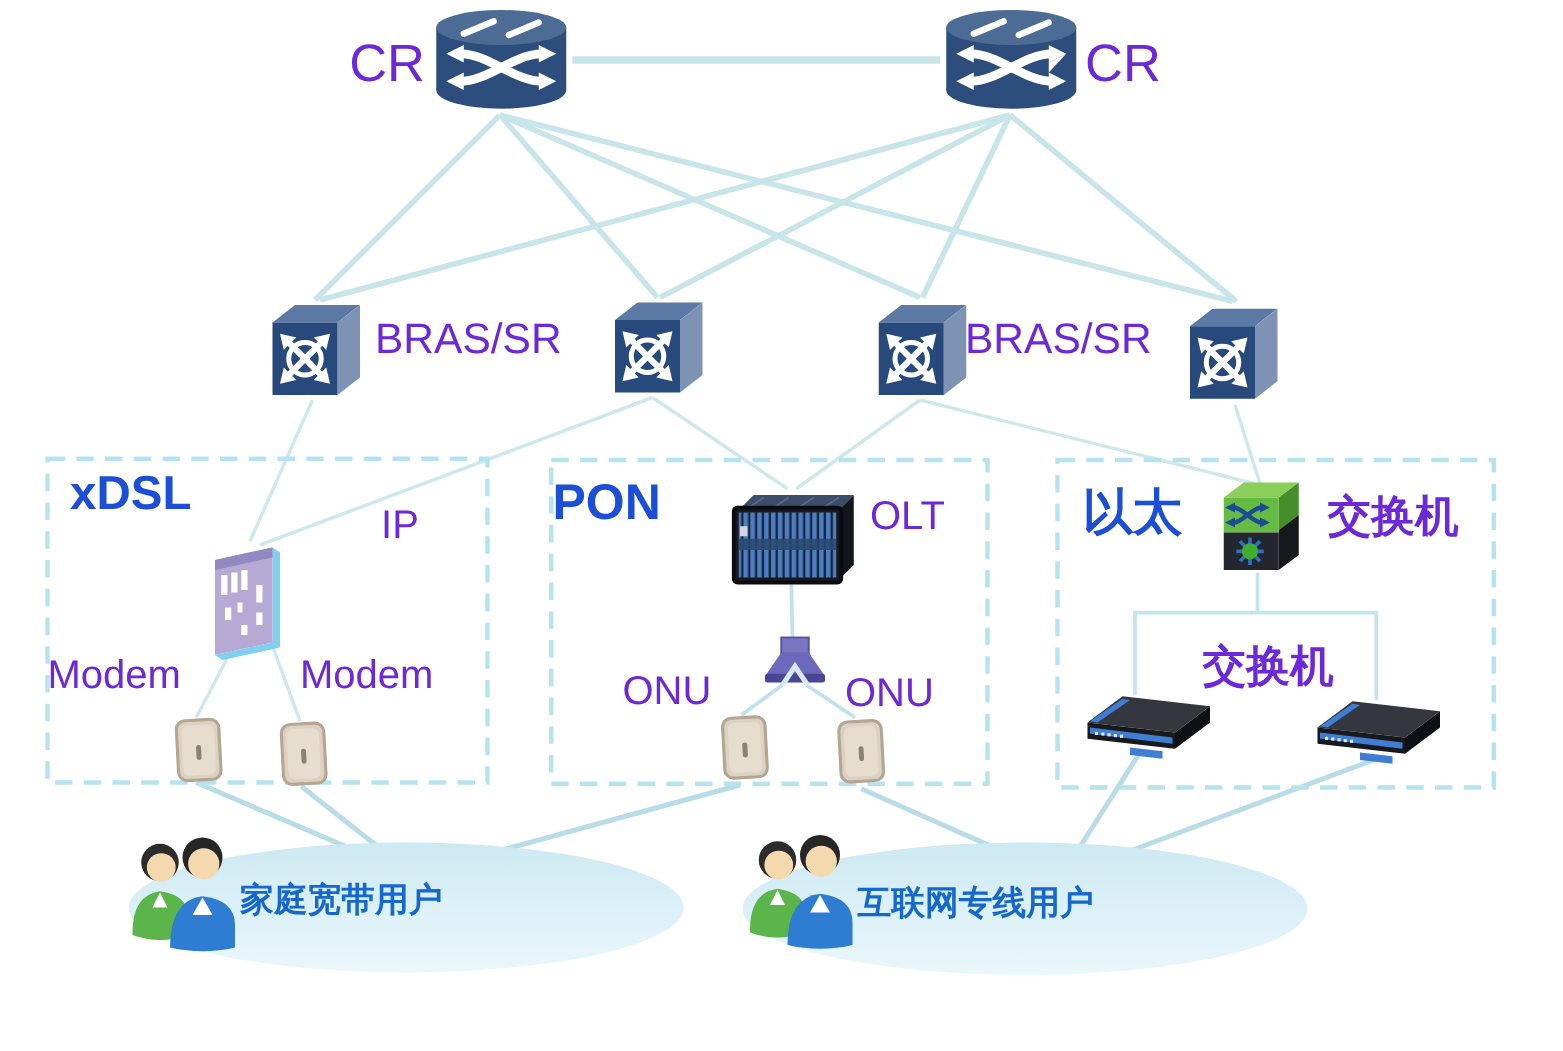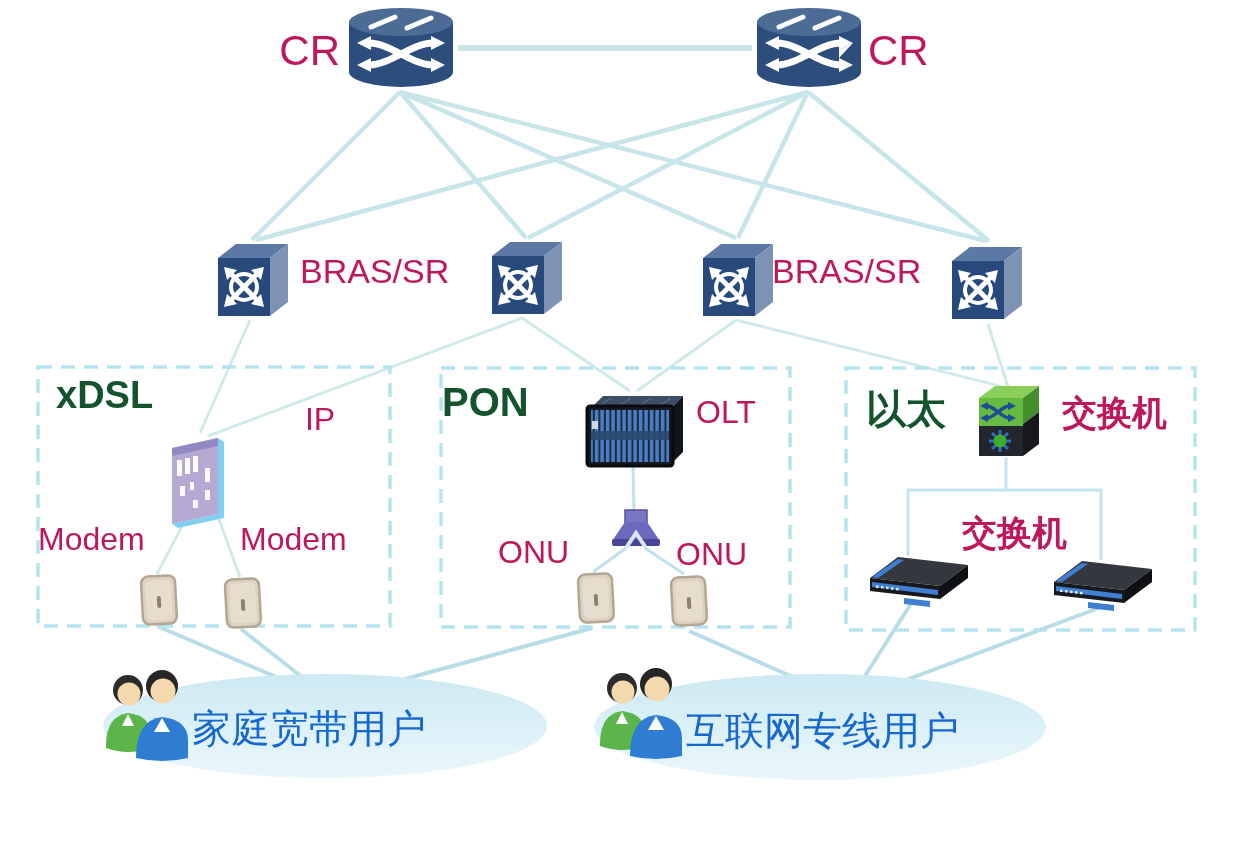--- a/index.html
+++ b/index.html
@@ -2,23 +2,23 @@
 <html><head>
 <meta charset="utf-8">
 <style>
   html,body{margin:0;padding:0;background:#fff;}
   .stage{
     position:relative;width:1250px;height:841px;background:#ffffff;overflow:hidden;
     font-family:"Liberation Sans","DejaVu Sans",sans-serif;
   }
   .stage svg.underlay{position:absolute;left:0;top:0;}
   .icon{position:absolute;line-height:0;}
-  .label{position:absolute;color:#be185d;white-space:nowrap;}
-  .label.title{color:#14532d;font-weight:bold;}
-  .label.user{color:#1668cf;font-weight:normal;font-size:39px;}
+  .label{position:absolute;color:#6d28d9;white-space:nowrap;}
+  .label.title{color:#1d4ed8;font-weight:bold;}
+  .label.user{color:#1668cf;font-weight:bold;font-size:27px;}
   .lbl-cr{font-size:42px;}
   .lbl-bras{font-size:34px;width:178px;}
   .lbl-mid{font-size:32px;text-align:right;}
   .lbl-cjk{font-size:35px;font-weight:bold;}
   .col{display:flex;flex-direction:column;align-items:center;width:140px;text-align:center;line-height:1.22;justify-content:center;}
   .ellipse{position:absolute;border-radius:50%;
     background:linear-gradient(180deg,#cde9f2 0%,#ddf1f8 55%,#eaf7fb 100%);}
 </style>
 </head>
 <body>

